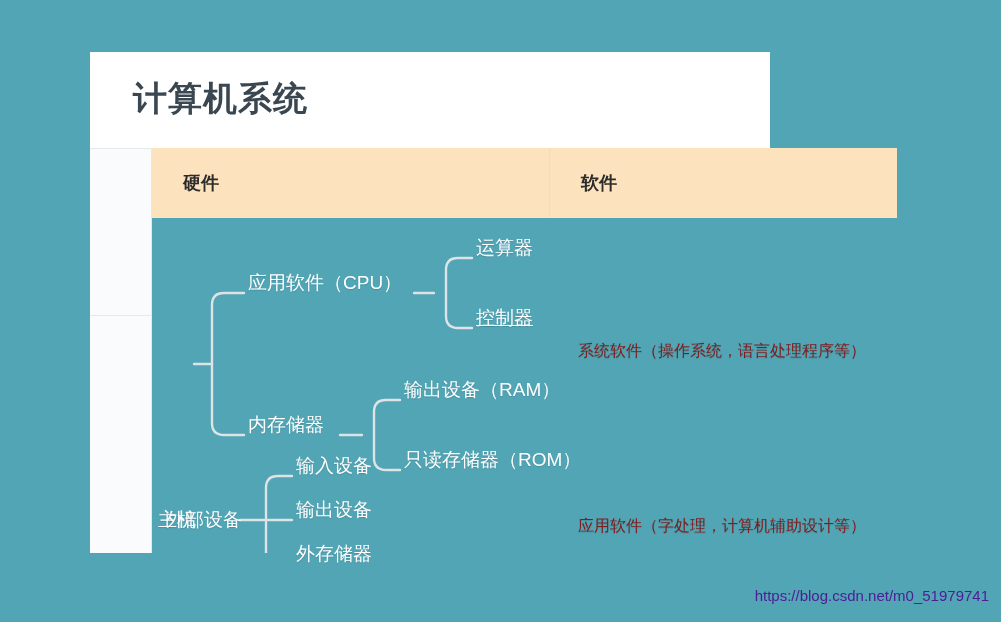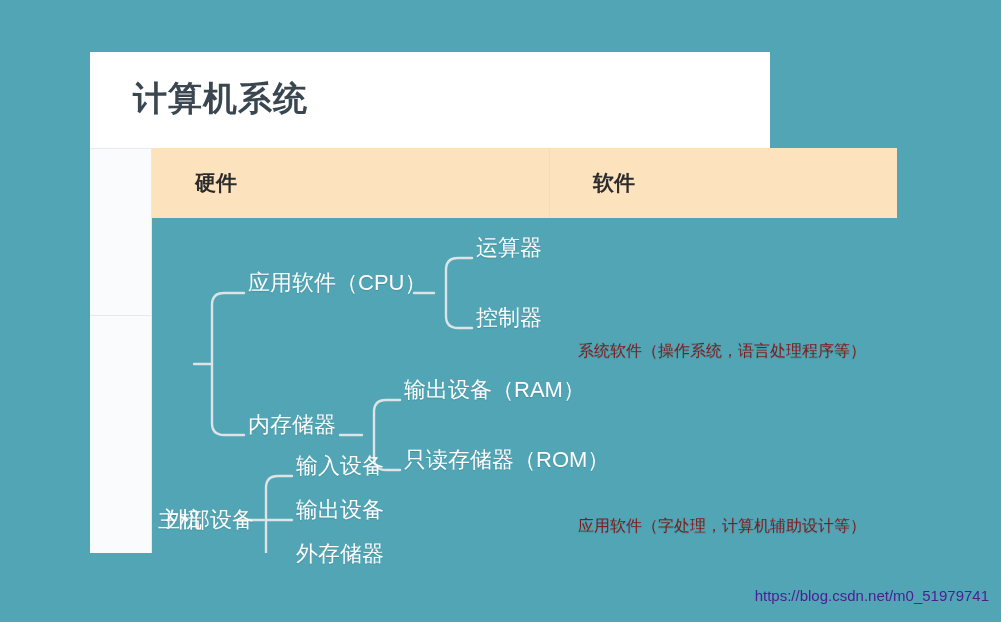--- a/index.html
+++ b/index.html
@@ -74,24 +74,24 @@
     width: 745px;
     height: 70px;
     background: #FCE3BD;
     display: flex;
   }
   .header-cell {
     box-sizing: border-box;
     display: flex;
     align-items: center;
     height: 70px;
-    font-size: 21px;
+    font-size: 18px;
     font-weight: bold;
     color: #2C2C2C;
-    padding-left: 43px;
+    padding-left: 31px;
     white-space: nowrap;
   }
   #header-cell-hardware { width: 398px; border-right: 1px solid #F2DCBA; }
   #header-cell-software { width: 347px; }
 
   
   #body-area {
     position: absolute;
     left: 62px;
     top: 166px;
@@ -105,21 +105,21 @@
     position: absolute;
     left: 0;
     top: 0;
     width: 745px;
     height: 335px;
     pointer-events: none;
   }
   .tree-label {
     position: absolute;
     color: #FFFFFF;
-    font-size: 22px;
+    font-size: 19px;
     line-height: 22px;
     white-space: nowrap;
     text-shadow: 0 1px 1px rgba(0,0,0,0.12);
   }
   .sw-label {
     position: absolute;
     color: #7f1d1d;
     font-size: 16px;
     line-height: 22px;
     white-space: nowrap;
@@ -177,21 +177,21 @@
         <path d="M 114 302 L 140 302"></path>
       </g>
     </svg>
 
     <div class="tree-label" style="left:6px;  top:291px;">主机</div>
 
     <div class="tree-label" style="left:96px; top:54px;">应用软件（CPU）</div>
 
     <div class="tree-label" style="left:324px; top:19px;">运算器</div>
 
-    <div class="tree-label" style="left:324px; top:89px;">控制器</div>
+    <div class="tree-label" style="left:324px; top:89px;text-decoration:underline;">控制器</div>
 
     <div class="tree-label" style="left:96px; top:196px;">内存储器</div>
 
     <div class="tree-label" style="left:252px; top:161px;">输出设备（RAM）</div>
 
     <div class="tree-label" style="left:252px; top:231px;">只读存储器（ROM）</div>
 
     <div class="tree-label" style="left: 14px; top: 291px;" id="peripherals-label">外部设备</div>
 
     <div class="tree-label" style="left:144px; top:237px;">输入设备</div>

